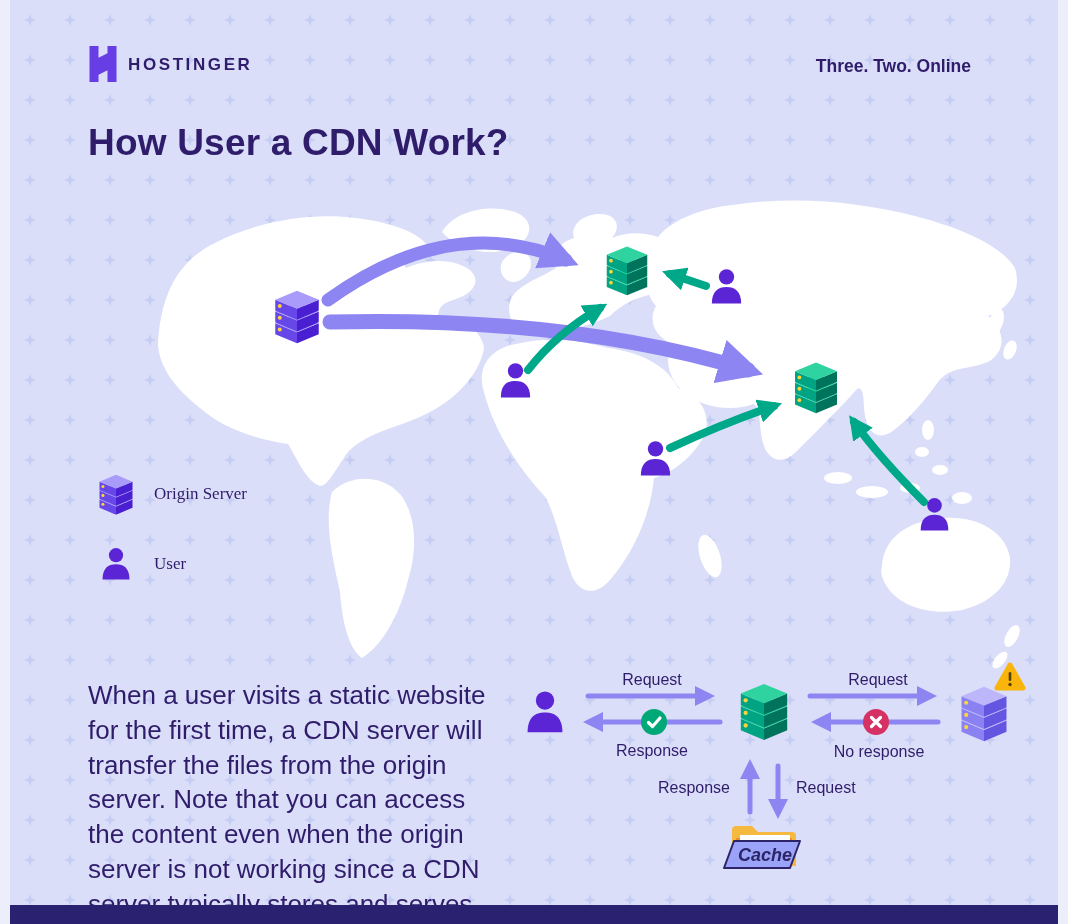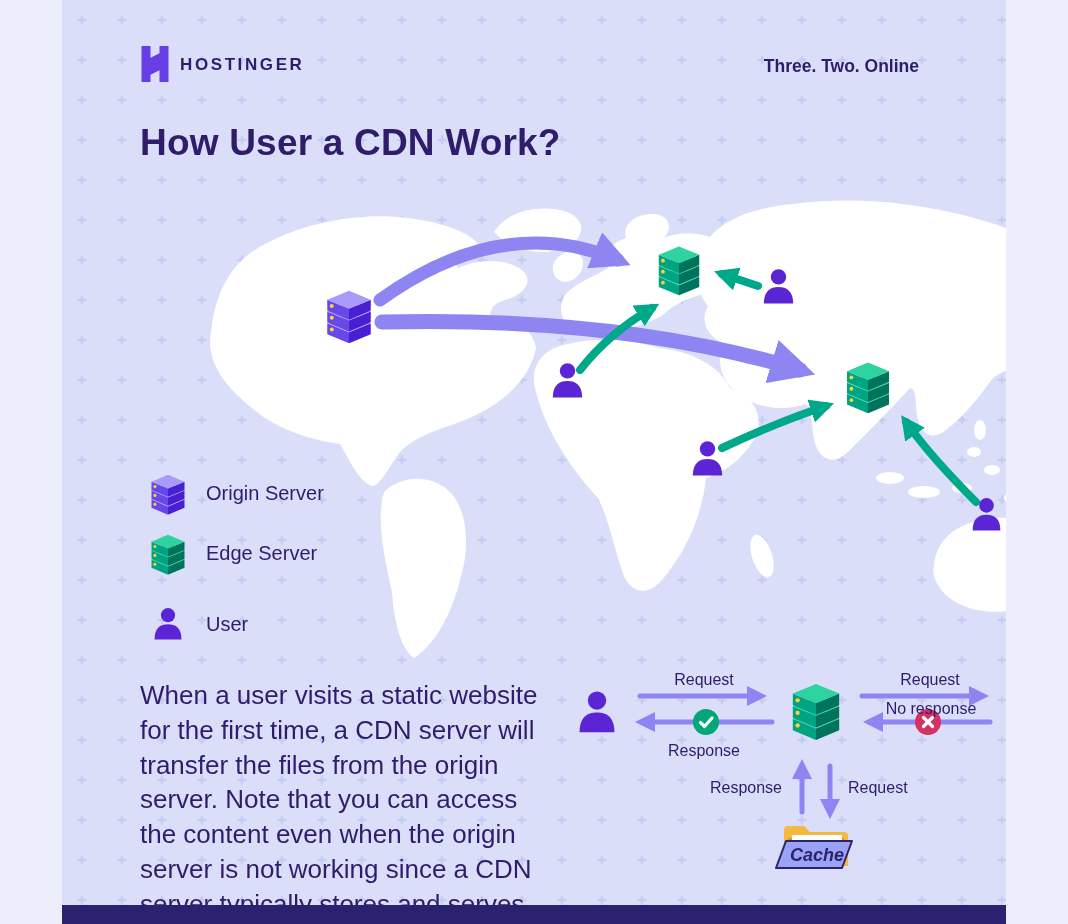--- a/index.html
+++ b/index.html
@@ -1,17 +1,17 @@
 <!DOCTYPE html>
 <html style="--background: #dadef9; --pattern: #c5cdf3; --map: #ffffff; --ink: #2f1c6a; --brand-purple: #673de6; --user-purple: #5b25d6; --arrow-purple: #8d85f2; --arrow-green: #00a88a; --success: #00a878; --error: #d63163; --warning: #f9b50b; --warning-ink: #554400; --footer: #2b2171; --server-purple-top: #a89bfa; --server-purple-front: #6747e8; --server-purple-side: #4a1fd1; --server-light-top: #bdb6fb; --server-light-front: #8a82f3; --server-light-side: #6456e0; --server-green-top: #2fd3a0; --server-green-front: #00a382; --server-green-side: #00735c; --light-dot: #ffd43b; --folder-yellow: #f5b93f; --folder-orange: #ef8f34; --folder-front: #9aa3f7; --cache-ink: #2d2468;"><head>
 <meta charset="utf-8">
 <style>
   html,body{margin:0;padding:0;background:#eceefb;}
   .canvas{
-    position:relative;width:944px;height:924px;margin:0 auto;
+    position:relative;width:1048px;height:924px;margin:0 auto;
     background:var(--background,#dadef9);
     font-family:"Liberation Sans",sans-serif;color:var(--ink,#2f1c6a);
     overflow:hidden;
   }
   .scene{position:absolute;inset:0;}
   
   .fill-map{fill:var(--map)}
   .fill-pattern{fill:var(--pattern)}
   .fill-arrow-purple{fill:var(--arrow-purple)}
   .fill-arrow-green{fill:var(--arrow-green)}
@@ -25,29 +25,29 @@
   .person{fill:var(--user-purple)}
   
   .logo{position:absolute;left:78px;top:46px;width:30px;height:36px;}
   .brand{position:absolute;left:118px;top:55px;font-size:17px;font-weight:700;letter-spacing:2.6px;}
   .tagline{position:absolute;right:87px;top:56px;font-size:17.5px;font-weight:700;}
   .title{position:absolute;left:78px;top:122px;font-size:37px;font-weight:700;letter-spacing:.2px;}
   
   .legend{position:absolute;left:84px;top:472px;}
   .legend-row{display:flex;align-items:center;gap:16px;margin-bottom:17px;height:43px;}
   .legend-row:last-child{height:36px;margin-top:31px;}
-  .legend-label{font-size:20px;font-weight:500;}
+  .legend-label{font-size:17px;font-weight:500;font-family:Liberation Serif, serif;}
   
   .description{position:absolute;left:78px;top:678px;width:404px;font-size:26px;line-height:1.34;}
   
   .flow-label{position:absolute;font-size:16px;}
   .lbl-req1{left:578px;top:671px;width:128px;text-align:center;}
   .lbl-res1{left:578px;top:742px;width:128px;text-align:center;}
   .lbl-req2{left:804px;top:671px;width:128px;text-align:center;}
-  .lbl-nores{left:796px;top:700px;width:146px;text-align:center;}
+  .lbl-nores{left:796px;top:743px;width:146px;text-align:center;}
   .lbl-rescache{left:600px;top:779px;width:120px;text-align:right;}
   .lbl-reqcache{left:786px;top:779px;width:120px;text-align:left;}
   .cache-text{position:absolute;left:718px;top:845px;width:74px;text-align:center;
     font-style:italic;font-weight:700;font-size:18px;color:var(--cache-ink);}
   .footer{position:absolute;left:0;right:0;bottom:0;height:19px;background:var(--footer);}
 </style>
 </head>
 <body>
 
 <div class="canvas">
@@ -200,26 +200,20 @@
   <h1 class="title" style="margin:0">How User a CDN Work?</h1>
 
   <div class="legend">
     <div class="legend-row">
       <svg width="44" height="42" viewBox="0 0 64 60">
           <use href="#server-purple"></use>
         </svg>
       <span class="legend-label">Origin Server</span>
     </div>
     <div class="legend-row">
-      <svg width="44" height="42" viewBox="0 0 64 60">
-          <use href="#server-green"></use>
-        </svg>
-      <span class="legend-label">Edge Server</span>
-    </div>
-    <div class="legend-row">
       <svg width="44" height="34" viewBox="0 0 48 48">
           <use href="#person"></use>
         </svg>
       <span class="legend-label">User</span>
     </div>
   </div>
 
   <p class="description" style="margin:0">When a user visits a static website for the first time, a CDN server will transfer the files from the origin server. Note that you can access the content even when the origin server is not working since a CDN server typically stores and serves the static cached data.</p>
 
   <div class="flow-label lbl-req1">Request</div>

